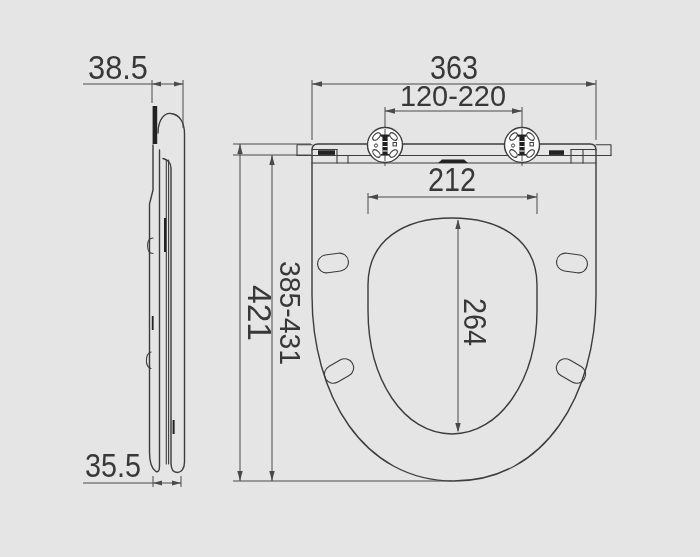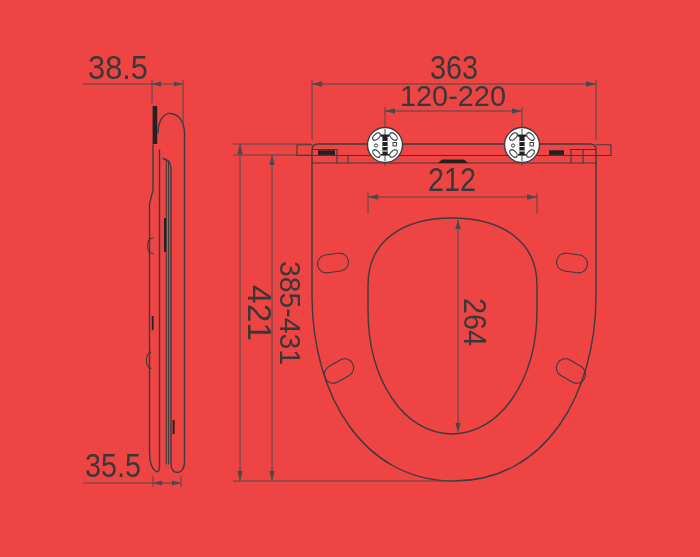--- a/index.html
+++ b/index.html
@@ -1,17 +1,17 @@
 <!DOCTYPE html>
 <html><head>
 <meta charset="utf-8">
 <style>
   html,body{margin:0;padding:0;background:#ffffff;}
   .canvas{
-    width:700px;height:557px;background:#ef4444;position:relative;overflow:hidden;
+    width:700px;height:557px;background:#e5e5e5;position:relative;overflow:hidden;
     font-family:"Liberation Sans", sans-serif;
   }
   svg text{
     font-family:"Liberation Sans", sans-serif;
     fill:#383838;
   }
   .outline{fill:none;stroke:#3c3c3c;stroke-width:1.4;stroke-linejoin:round;stroke-linecap:round;}
   .detail{fill:none;stroke:#3c3c3c;stroke-width:1.1;stroke-linejoin:round;stroke-linecap:round;}
   .thin{fill:none;stroke:#4a4a4a;stroke-width:1;}
   .dim{fill:none;stroke:#4a4a4a;stroke-width:1;}

